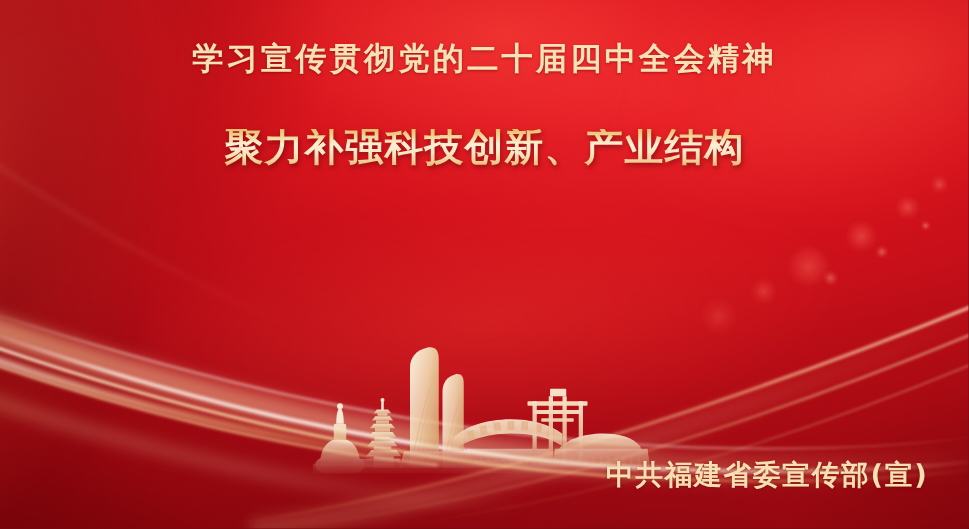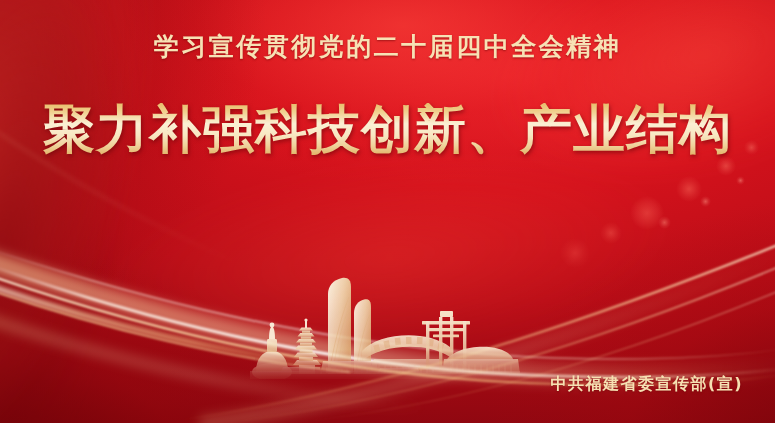--- a/index.html
+++ b/index.html
@@ -111,21 +111,21 @@
     color: #f7e2b5;
     text-shadow: 0 1px 2px rgba(110,4,8,0.55);
     white-space: nowrap;
   }
 
   .headline-main {
     position: absolute;
     left: 0; right: 0;
     text-align: center;
     font-weight: bold;
-    font-size: 52px;
+    font-size: 31px;
     line-height: 1;
     letter-spacing: 1px;
     white-space: nowrap;
     background-image: linear-gradient(180deg,
         #e8bd6a 0%,
         #f0cf8c 16%,
         #fbf0d4 40%,
         #f8e7c2 62%,
         #efd29a 82%,
         #e2b368 100%);
@@ -135,21 +135,21 @@
     -webkit-text-fill-color: transparent;
     filter: drop-shadow(1px 2px 2px rgba(105,3,8,0.60));
   }
   .headline-main-1 { top: 103px; }
   .headline-main-2 { top: 183px; }
 
   .footer-credit {
     position: absolute;
     right: 32px;
     bottom: 28px;
-    font-size: 16px;
+    font-size: 22px;
     font-weight: bold;
     letter-spacing: 1.5px;
     color: #f6e0b2;
     text-shadow: 0 1px 2px rgba(110,4,8,0.5);
     white-space: nowrap;
   }
 
   
   .skyline {
     position: absolute;

